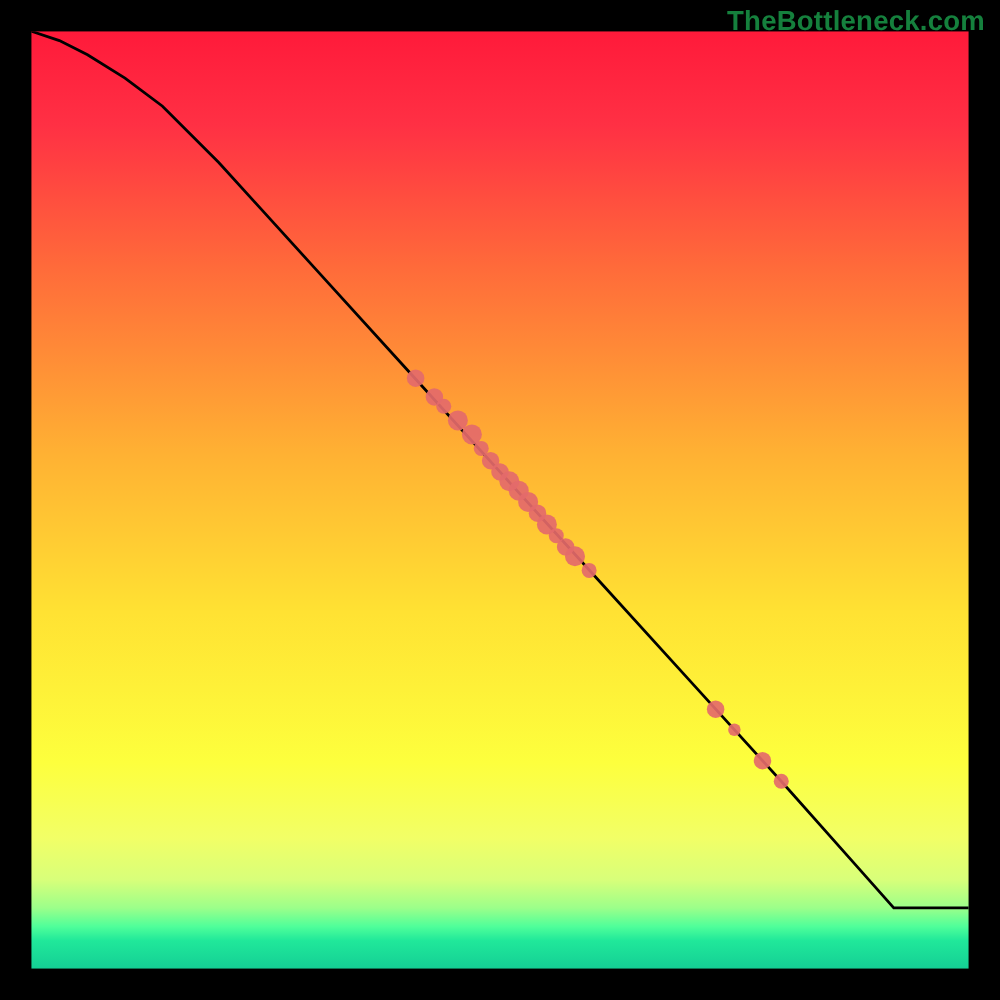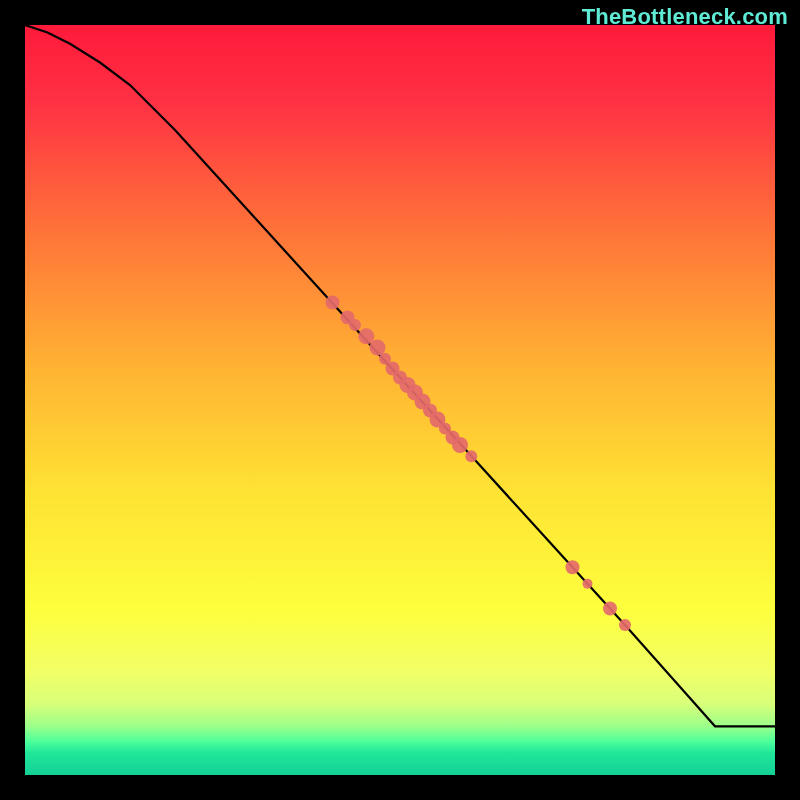--- a/index.html
+++ b/index.html
@@ -21,21 +21,21 @@
     position: absolute;
     left: 25px;
     top: 25px;
     width: 750px;
     height: 750px;
   }
   .watermark {
     position: absolute;
     top: 4px;
     right: 12px;
-    color: #5eead4;
+    color: #15803d;
     font-size: 22px;
     font-weight: 600;
     letter-spacing: 0.2px;
     user-select: none;
     margin-left: 12px;
   }
   svg { display: block; }
 </style>
 </head>
 <body>

